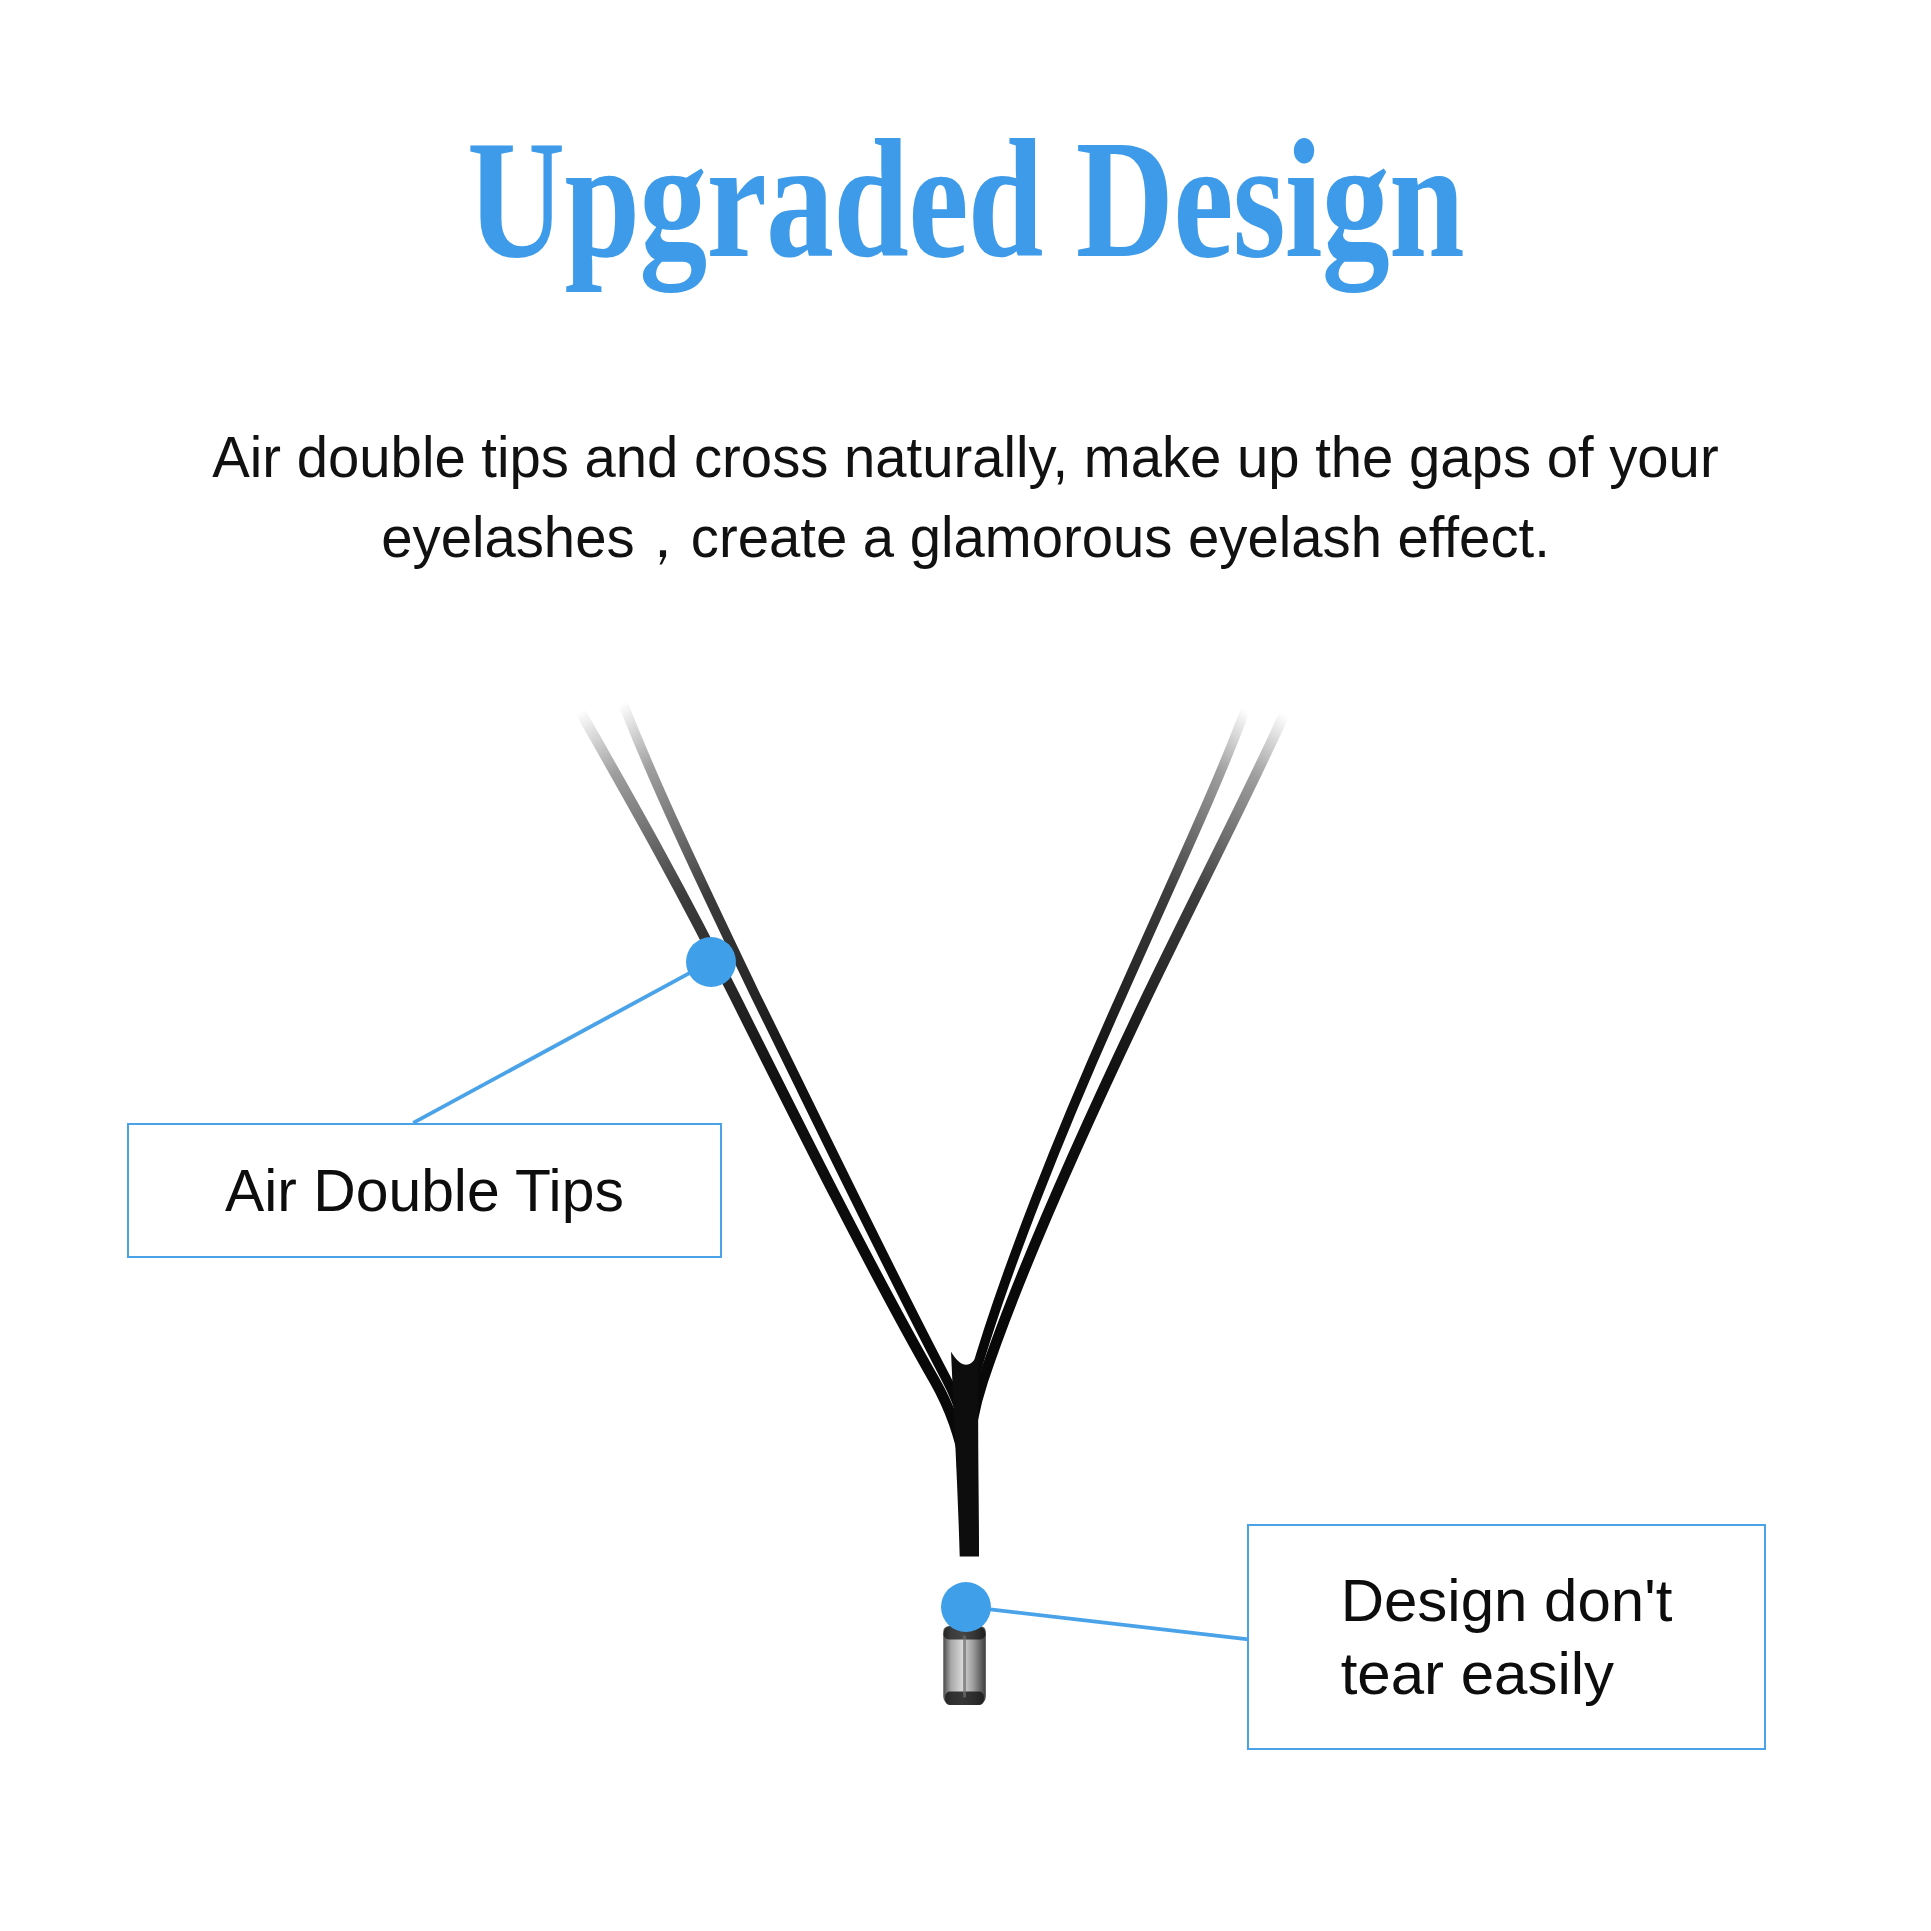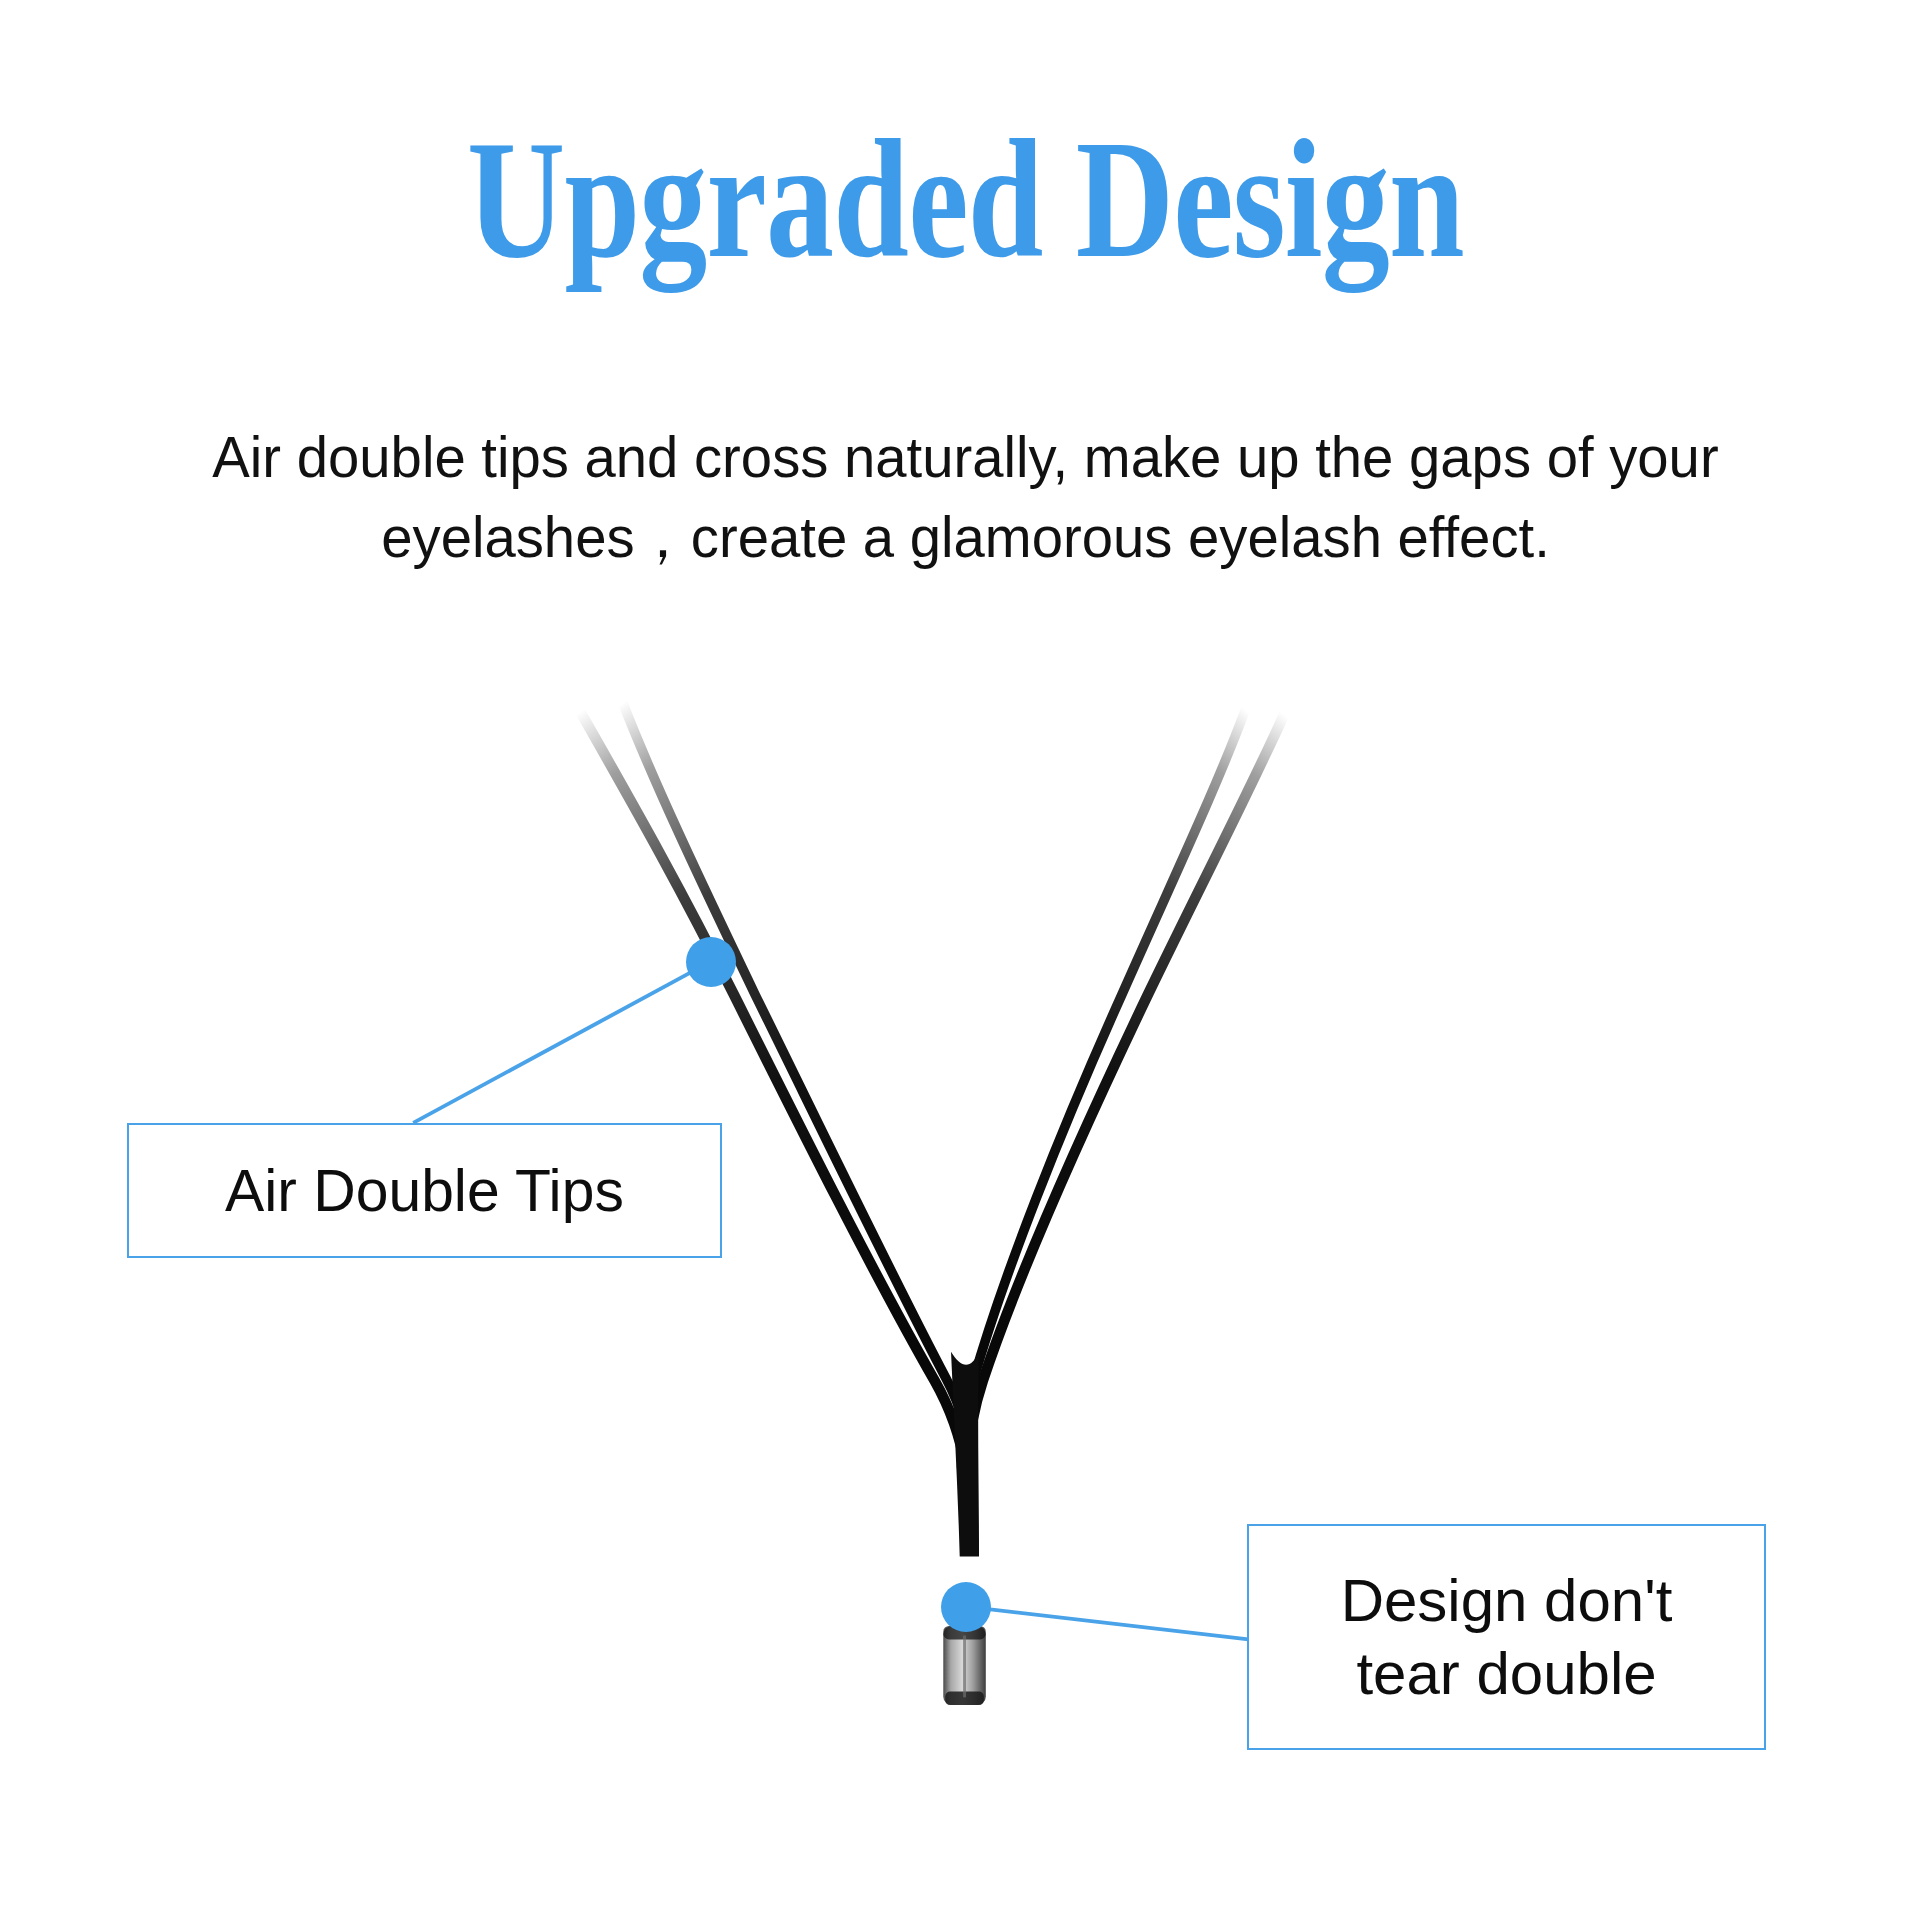--- a/index.html
+++ b/index.html
@@ -65,21 +65,21 @@
   .callout-box {
     position: absolute;
     box-sizing: border-box;
     border: 2.9px solid #4AA3E8;
     background: #ffffff;
     display: flex;
     align-items: center;
     justify-content: center;
     font-family: "Liberation Sans", sans-serif;
     color: #0d0d0d;
-    text-align: center;
+    text-align: left;
   }
   #callout-tips {
     left: 127px;
     top: 1123px;
     width: 595px;
     height: 135px;
     font-size: 60px;
     letter-spacing: 0px;
   }
   #callout-tips .box-label { transform: scaleX(0.98); }
@@ -181,18 +181,18 @@
   <div class="marker-dot" id="dot-tips"></div>
   <div class="marker-dot" id="dot-roots"></div>
 
   <div class="callout-box" id="callout-tips">
     <span class="box-label">Air Double Tips</span>
   </div>
 
   <div class="callout-box" id="callout-roots">
     <div>
       <span class="box-label">Design don't</span>
-      <span class="box-label">tear double</span>
+      <span class="box-label">tear easily</span>
     </div>
   </div>
 
 </div>
 
 
 </body></html>

